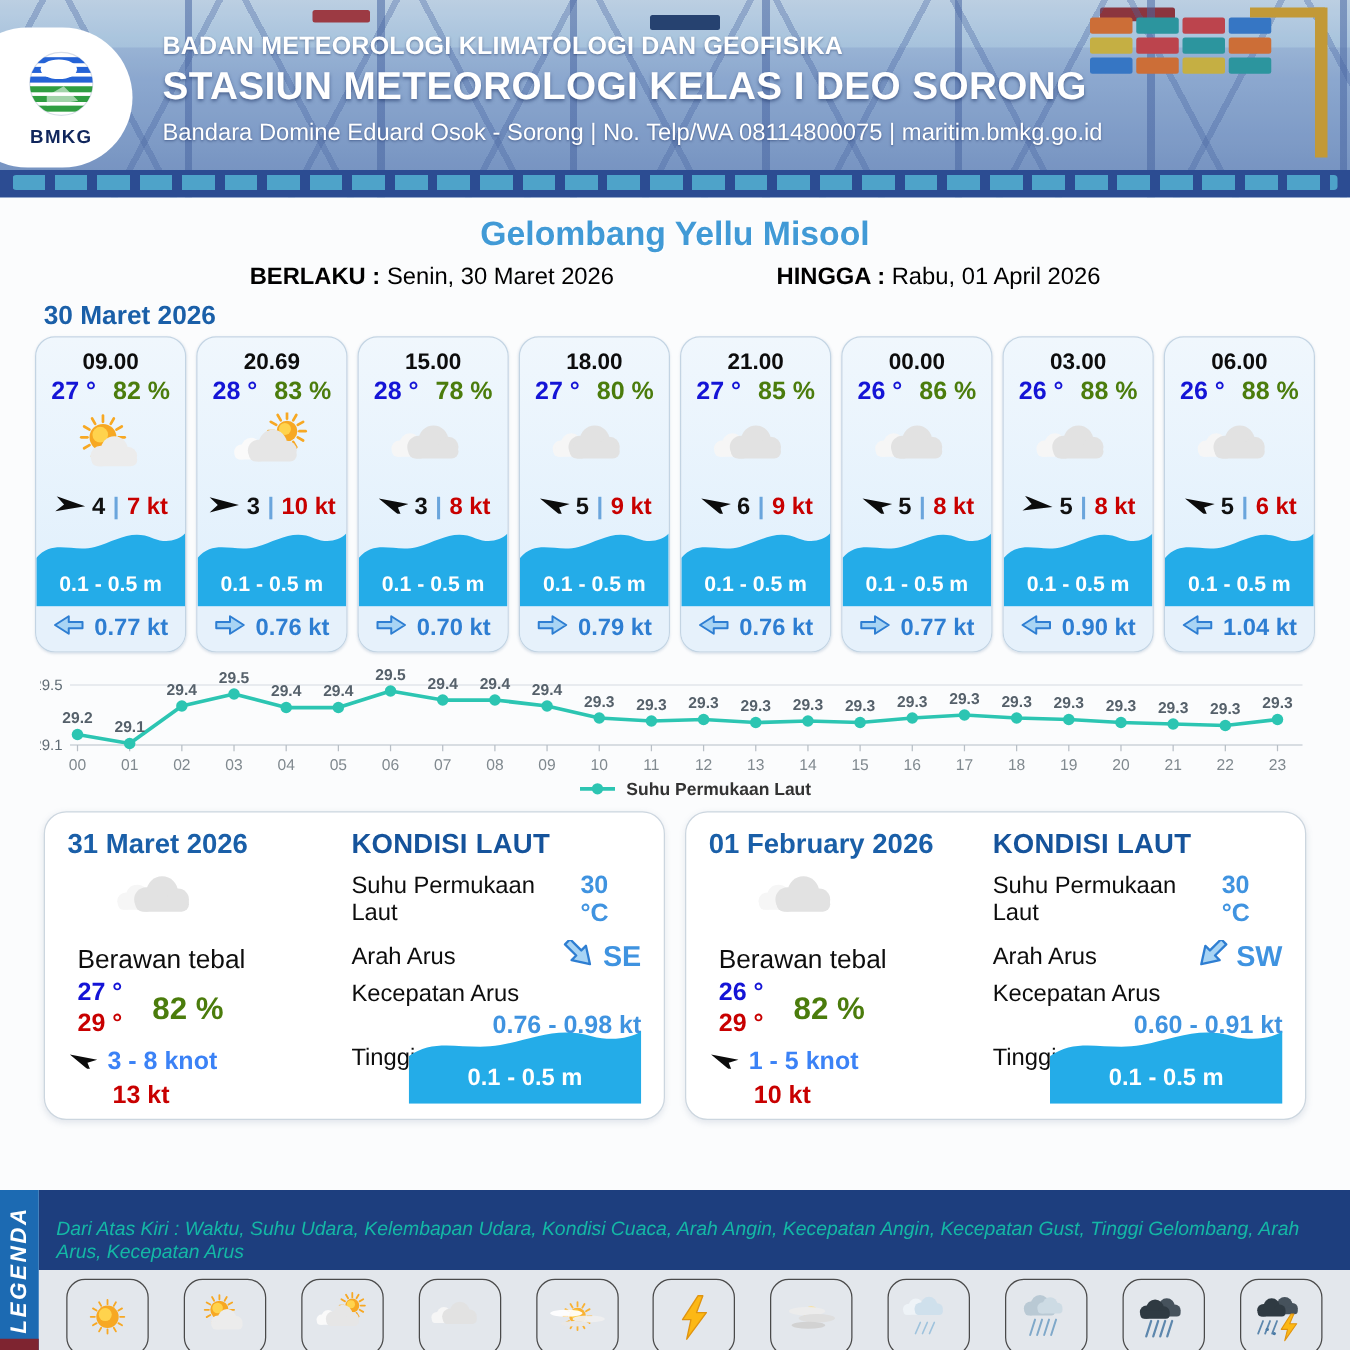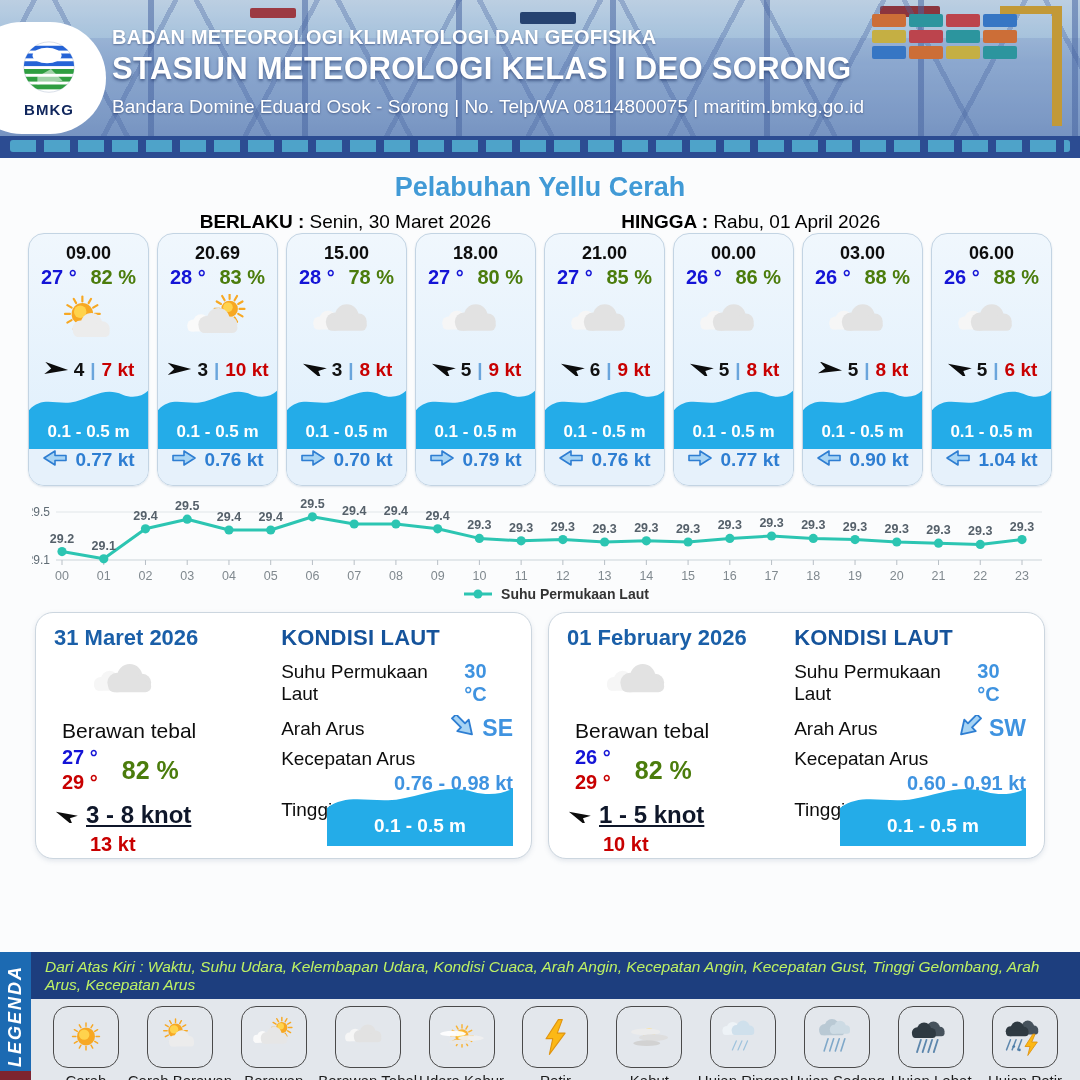--- a/index.html
+++ b/index.html
@@ -22,21 +22,21 @@
   .crane { position:absolute; right:18px; top:6px; width:10px; height:120px; background:#dca82c; }
   .crane:before { content:''; position:absolute; left:-52px; top:0; width:60px; height:8px; background:#dca82c; }
   .seats { position:absolute; left:0; right:0; bottom:0; height:22px; background:#2e4f96; }
   .seats:before { content:''; position:absolute; left:10px; right:10px; top:4px; height:12px; border-radius:3px;
     background:repeating-linear-gradient(90deg,#55b4d6 0 26px, rgba(0,0,0,0) 26px 34px); }
   .hero-tint { position:absolute; inset:0; background:rgba(38,64,130,.14); }
   .logo-pill { position:absolute; left:-34px; top:22px; width:140px; height:112px; background:#fff;
     border-radius:58px; display:flex; flex-direction:column; align-items:center; justify-content:center;
     padding-left:26px; z-index:5; }
   .logo-bmkg-text { font-weight:bold; font-size:15px; letter-spacing:1px; color:#10265c; margin-top:1px; }
-  .hero-text { position:absolute; left:112px; top:26px; z-index:4; color:#fff; }
+  .hero-text { position:absolute; left:130px; top:26px; z-index:4; color:#fff; }
   .hero-org { font-size:20px; font-weight:bold; letter-spacing:.2px; text-shadow:0 1px 2px rgba(10,30,80,.45); }
   .hero-station { font-size:31px; font-weight:bold; letter-spacing:.3px; margin-top:2px; text-shadow:0 2px 3px rgba(10,30,80,.5); }
   .hero-contact { font-size:19px; margin-top:9px; font-weight:400; text-shadow:0 1px 2px rgba(10,30,80,.5); }
 
   
   .title-wrap { text-align:center; padding-top:12px; }
   .main-title { font-size:38px; font-weight:900; letter-spacing:-.5px; color:#2173b8;
     text-shadow:2px 2px 0 #fff, -1px -1px 0 #fff, 0 3px 2px rgba(60,110,170,.25); }
   .sub-title { font-size:27px; font-weight:bold; color:#419ad6; margin-top:2px;
     text-shadow:1px 1px 0 #fff; }
@@ -52,21 +52,21 @@
   .htime { text-align:center; font-size:18px; font-weight:bold; color:#0d0d0d; margin-top:9px; }
   .hth { display:flex; justify-content:space-between; padding:2px 12px 0 12px; font-size:20px; font-weight:bold; }
   .tmp { color:#1414d6; } .hum { color:#4b7c0c; }
   .hicon { height:66px; display:flex; align-items:center; justify-content:center; margin-top:2px; }
   .hwind { display:flex; align-items:center; justify-content:center; gap:5px; height:30px; font-size:19px; font-weight:bold; }
   .wval { color:#111; } .wsep { color:#6aa5dc; font-weight:bold; padding:0 1px; } .wgst { color:#c80000; }
   .hwave { position:relative; height:66px; margin-top:auto; }
   .wavesvg { position:absolute; inset:0; width:100%; height:100%; }
   .wavetxt { position:absolute; left:0; right:0; bottom:7px; text-align:center; color:#fff;
     font-weight:bold; font-size:17px; z-index:2; }
-  .hcur { height:37px; display:flex; justify-content:center; gap:7px;
+  .hcur { height:37px; display:flex; align-items:center; justify-content:center; gap:7px;
     background:#e6f1fb; }
   .curval { font-size:19px; font-weight:bold; color:#2e7ed2; }
 
   
   .chart-wrap { margin:6px 0 0 32px; }
   .chart-legend { display:flex; align-items:center; justify-content:center; gap:8px; font-size:14px;
     color:#333; font-weight:bold; margin-top:-6px; }
   .cl-swatch { display:inline-flex; align-items:center; }
 
   
@@ -74,39 +74,39 @@
   .dcard { flex:1; background:#fff; border:1.5px solid #ccd6df; border-radius:18px; height:247px;
     box-shadow:0 2px 5px rgba(90,110,140,.15); padding:12px 18px; display:flex; gap:10px; }
   .dleft { width:46%; }
   .ddate { font-size:22px; font-weight:bold; color:#1a5fa8; }
   .dicon { height:66px; display:flex; align-items:center; padding-left:28px; }
   .dcond { font-size:21px; color:#0d0d0d; margin-top:2px; padding-left:8px; }
   .dtemps { display:flex; align-items:center; gap:24px; padding-left:8px; margin-top:2px; }
   .dtcol { display:flex; flex-direction:column; line-height:1.25; font-size:20px; font-weight:bold; }
   .dtmin { color:#1414d6; } .dtmax { color:#c80000; }
   .dhum { font-size:25px; font-weight:bold; color:#4b7c0c; }
-  .dwind { display:flex; align-items:center; gap:8px; margin-top:6px; font-size:24px; font-weight:bold; color:#0f172a;text-decoration:underline; }
+  .dwind { display:flex; align-items:center; gap:8px; margin-top:6px; font-size:20px; font-weight:bold; color:#3b82f6; }
   .dgust { margin:4px 0 0 36px; font-size:20px; font-weight:bold; color:#c80000; }
   .dright { flex:1; position:relative; padding-left:6px; }
   .sea-head { font-size:22px; font-weight:bold; color:#15539b; letter-spacing:.2px; }
   .sea-row { display:flex; justify-content:space-between; align-items:center; margin-top:9px; font-size:19px; color:#0d0d0d; }
   .sea-val { color:#3f93e0; font-weight:bold; font-size:20px; }
   .sea-dir { display:flex; align-items:center; gap:4px; font-size:23px; font-weight:bold; color:#3f93e0; }
   .sea-speed { text-align:right; color:#3f93e0; font-weight:bold; font-size:20px; margin-top:2px; }
   .wavebadge { position:absolute; right:0; bottom:0; width:186px; height:64px; }
   .wavebadge .wavetxt { font-size:19px; bottom:9px; }
 
   
   .legend-bar { position:absolute; left:0; right:0; bottom:0; height:128px; display:flex; }
   .legend-side { position:relative; width:31px; background:#1c6ab2; display:flex; align-items:center; justify-content:center; }
   .legend-side span { writing-mode:vertical-rl; transform:rotate(180deg); color:#fff; font-weight:bold;
     font-style:italic; font-size:18px; letter-spacing:2px; }
   .legend-side:after { content:''; position:absolute; left:0; bottom:0; width:100%; height:9px; background:#7e2430; }
   .legend-main { flex:1; background:#e3e7ec; display:flex; flex-direction:column; }
-  .legend-note { background:#1d3e7e; color:#bef264; font-style:italic; font-size:15.5px; padding:6px 14px 5px 14px; }
+  .legend-note { background:#1d3e7e; color:#14b8a6; font-style:italic; font-size:15.5px; padding:23px 14px 5px 14px; }
   .legend-items { flex:1; display:flex; justify-content:space-around; align-items:flex-start; padding:7px 8px 2px 8px; }
   .legend-item { display:flex; flex-direction:column; align-items:center; width:88px; }
   .legend-box { width:66px; height:62px; border:1.7px solid #4a4a4a; border-radius:15px;
     display:flex; align-items:center; justify-content:center; }
   .legend-label { font-size:15px; color:#1c1c1c; margin-top:4px; white-space:nowrap; }
 </style>
 </head>
 <body>
 
 <div class="page">
@@ -156,27 +156,28 @@
       <div class="logo-bmkg-text">BMKG</div>
     </div>
     <div class="hero-text">
       <div class="hero-org">BADAN METEOROLOGI KLIMATOLOGI DAN GEOFISIKA</div>
       <div class="hero-station">STASIUN METEOROLOGI KELAS I DEO SORONG</div>
       <div class="hero-contact">Bandara Domine Eduard Osok - Sorong | No. Telp/WA 08114800075 | maritim.bmkg.go.id</div>
     </div>
   </div>
 
   <div class="title-wrap">
-    <div class="sub-title">Pelabuhan Yellu Cerah</div>
+    <div class="sub-title">Gelombang Yellu Misool</div>
     <div class="validity">
       <div><b>BERLAKU :</b>&nbsp;<span>Senin, 30 Maret 2026</span></div>
       <div><b>HINGGA :</b>&nbsp;<span>Rabu, 01 April 2026</span></div>
     </div>
   </div>
 
+  <div class="forecast-date">30 Maret 2026</div>
 
   <div class="hourly-row">
       <div class="hcard">
   <div class="htime">09.00</div>
   <div class="hth">
     <span class="tmp">27 °</span>
     <span class="hum">82 %</span>
   </div>
   <div class="hicon">
           <svg width="88" height="58" viewBox="0 0 100 70">

